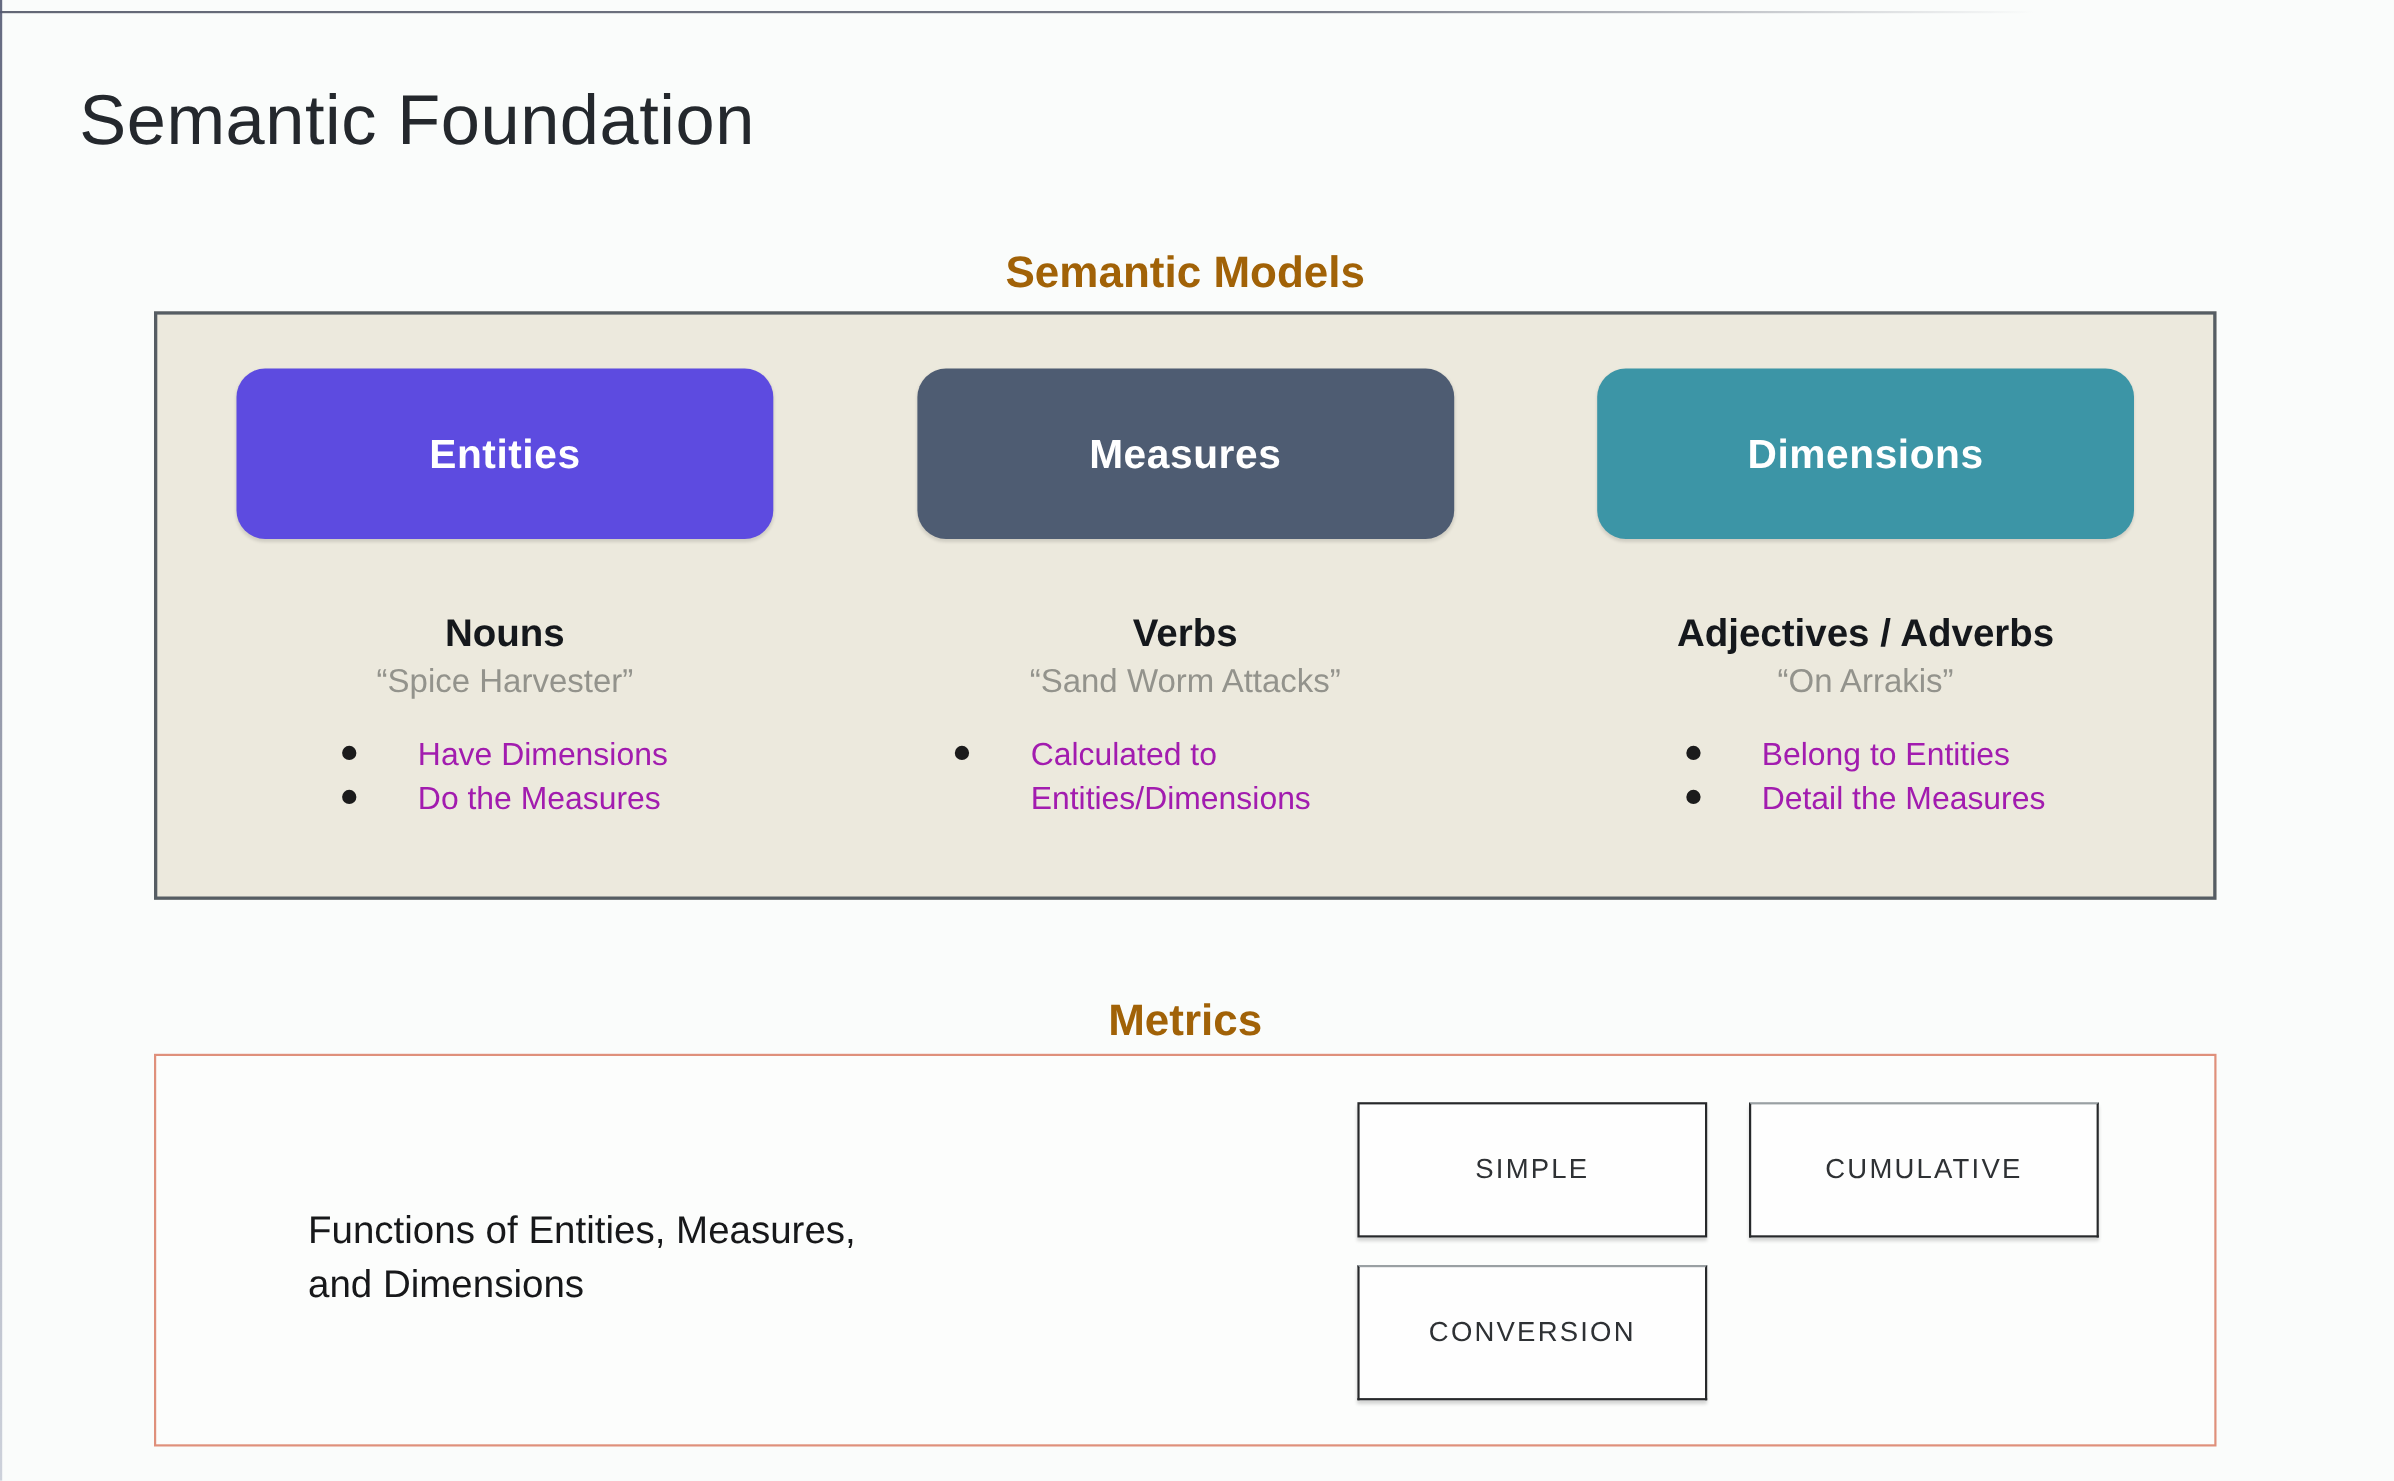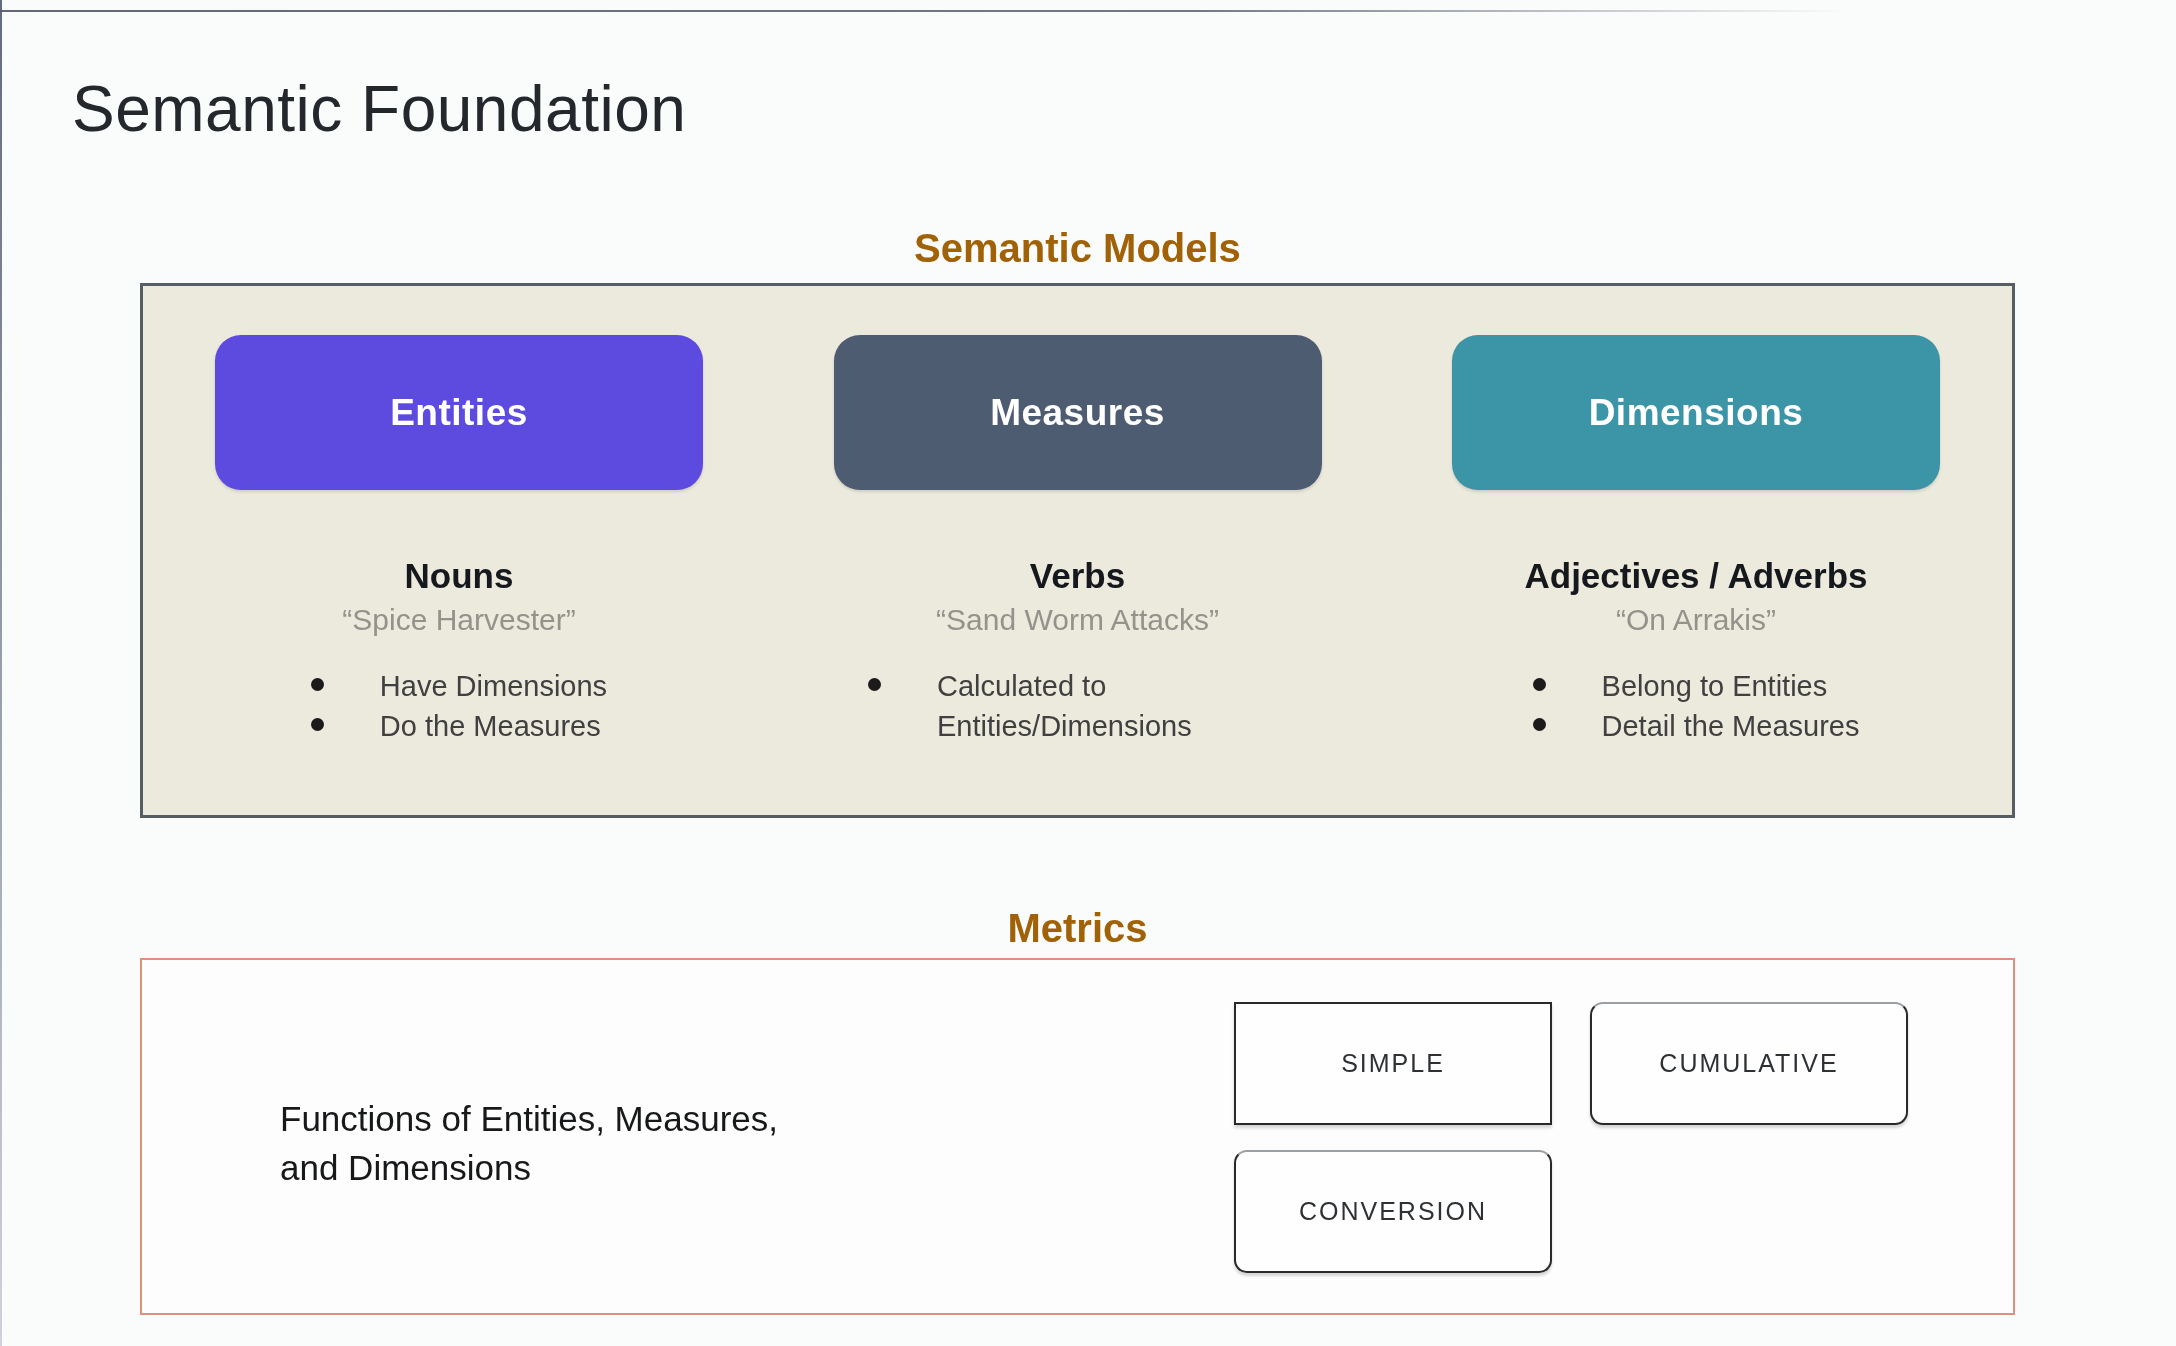--- a/index.html
+++ b/index.html
@@ -40,42 +40,42 @@
     display:flex;align-items:center;justify-content:center;
     color:#ffffff;font-size:37px;font-weight:700;letter-spacing:.5px;
     box-shadow:0 2px 3px rgba(0,0,0,.12);
   }
   .role{margin-top:68px;font-size:35px;font-weight:700;color:#15181c;line-height:1;}
   .quote{margin-top:10px;font-size:30px;color:#93938c;line-height:1.1;}
   .bullets{margin-top:30px;display:inline-block;text-align:left;}
   .bullet-row{display:flex;align-items:flex-start;}
   .dot{width:13px;height:13px;border-radius:50%;background:#1b1b1b;flex:none;
        margin-top:12px;margin-right:56px;}
-  .bullet-text{font-size:29px;color:#404040;line-height:1.38;}
+  .bullet-text{font-size:29px;color:#a21caf;line-height:1.38;}
   .bullet-text.narrow{max-width:350px;}
 
   .metrics-box{
     position:absolute;left:140px;top:958px;width:1875px;height:357px;
     border:2px solid #df907b;box-sizing:border-box;background:#fcfdfc;
   }
   .fn-text{
     position:absolute;left:138px;top:118px;
     font-size:35px;color:#17181a;line-height:1.4;font-weight:400;margin-top:16px;
   }
   .metric-grid{
     position:absolute;left:1092px;top:42px;
     display:grid;grid-template-columns:318px 318px;column-gap:38px;row-gap:25px;
   }
   .metric-cell{
     height:123px;background:#fefefe;border:2px solid #27292b;box-sizing:border-box;
     display:flex;align-items:center;justify-content:center;
     font-size:25px;letter-spacing:2px;color:#2e3134;
     box-shadow:0 3px 3px rgba(0,0,0,.16);
   }
-  .metric-cell.r2{border-top-color:#9aa0a3;border-radius:13px;}
+  .metric-cell.r2{border-top-color:#9aa0a3;}
 </style>
 </head>
 <body>
 
 <div class="slide">
   <div class="frame-top"></div>
   <div class="frame-left"></div>
 
   <div class="page-title">Semantic Foundation</div>
 

